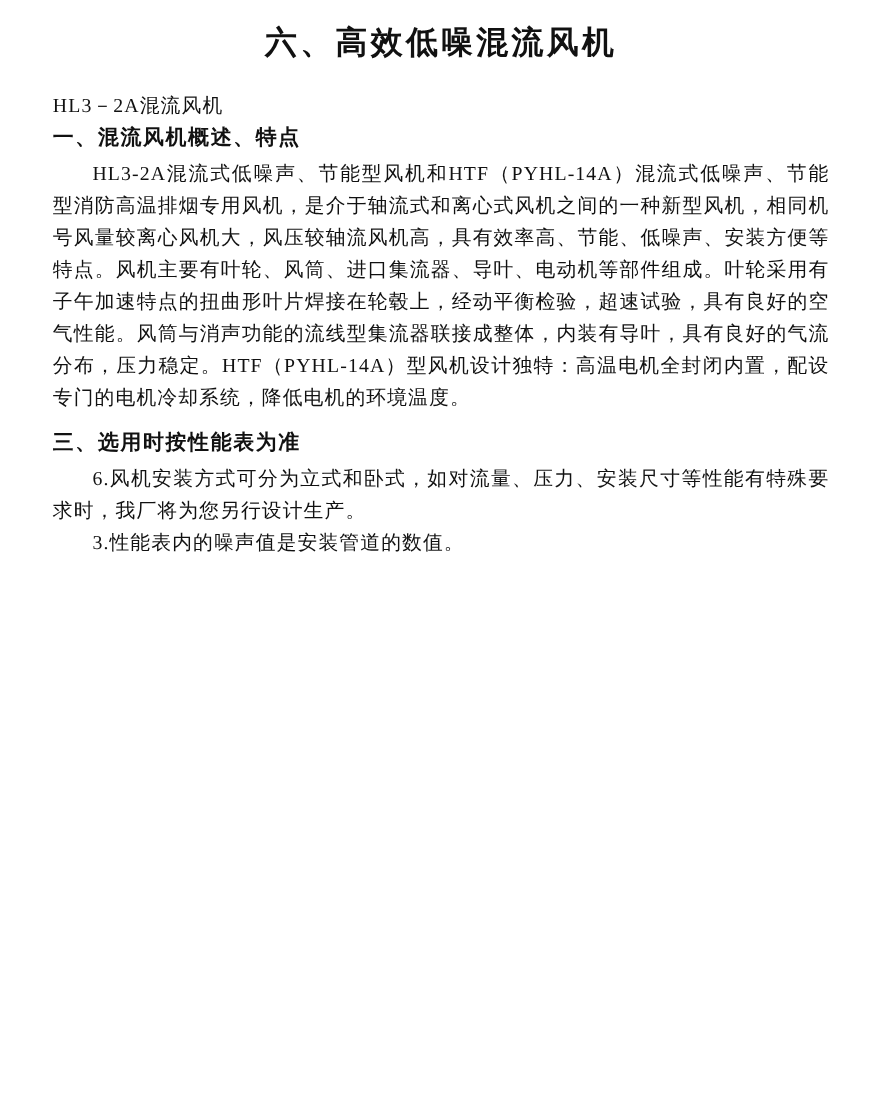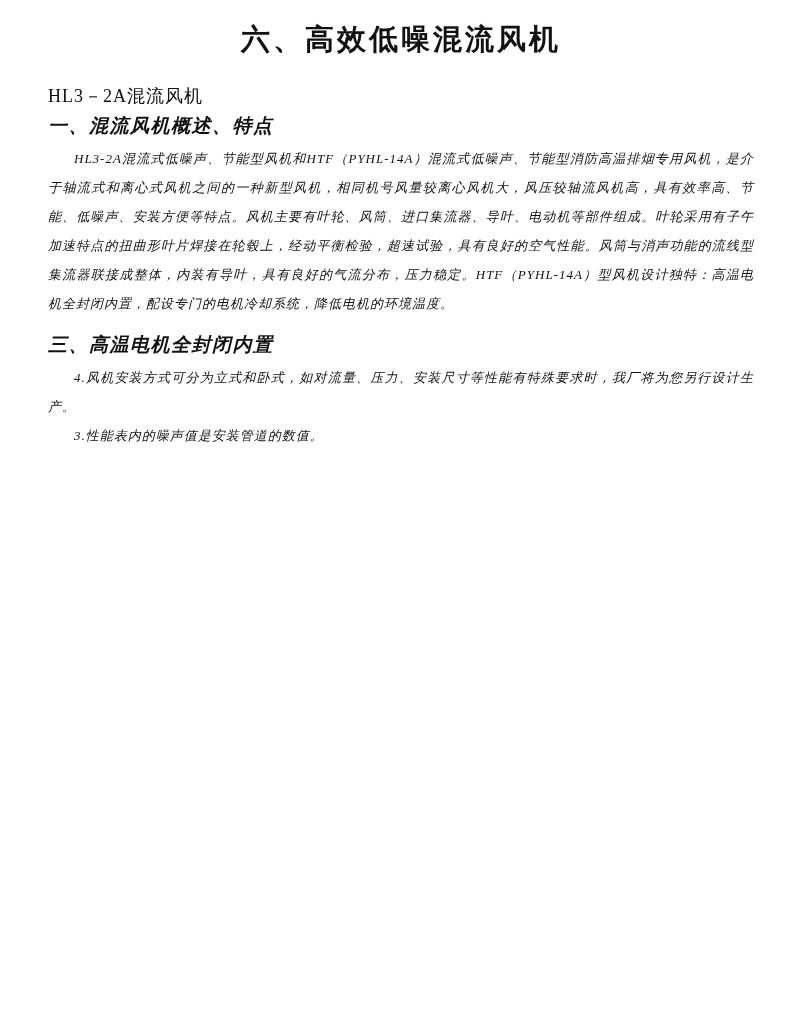--- a/index.html
+++ b/index.html
@@ -40,49 +40,48 @@
     font-size: 19px;
     font-weight: bold;
     letter-spacing: 1.5px;
     margin: 13px 0 5px 0;
     line-height: 27px;
   }
   .section-heading.first {
     margin-top: 4px;
   }
   .body-para {
-    font-size: 13px;
+    font-size: 18px;
     line-height: 29px;
     letter-spacing: 1px;
     text-align: justify;
     text-indent: 2em;
     margin: 0;
   }
   section {
     margin: 0;
-    font-style: italic;
   }
 </style>
 </head>
 <body>
 
 <div class="page">
 
   <h1 class="doc-title">六、高效低噪混流风机</h1>
 
   <div class="doc-subtitle">HL3－2A混流风机</div>
 
   <section>
     <h2 class="section-heading first">一、混流风机概述、特点</h2>
     <p class="body-para">HL3-2A混流式低噪声、节能型风机和HTF（PYHL-14A）混流式低噪声、节能型消防高温排烟专用风机，是介于轴流式和离心式风机之间的一种新型风机，相同机号风量较离心风机大，风压较轴流风机高，具有效率高、节能、低噪声、安装方便等特点。风机主要有叶轮、风筒、进口集流器、导叶、电动机等部件组成。叶轮采用有子午加速特点的扭曲形叶片焊接在轮毂上，经动平衡检验，超速试验，具有良好的空气性能。风筒与消声功能的流线型集流器联接成整体，内装有导叶，具有良好的气流分布，压力稳定。HTF（PYHL-14A）型风机设计独特：高温电机全封闭内置，配设专门的电机冷却系统，降低电机的环境温度。</p>
   </section>
 
   <section>
   </section>
 
   <section>
-    <h2 class="section-heading">三、高温电机全封闭内置</h2>
-    <p class="body-para">4.风机安装方式可分为立式和卧式，如对流量、压力、安装尺寸等性能有特殊要求时，我厂将为您另行设计生产。</p>
+    <h2 class="section-heading">三、选用时按性能表为准</h2>
+    <p class="body-para">6.风机安装方式可分为立式和卧式，如对流量、压力、安装尺寸等性能有特殊要求时，我厂将为您另行设计生产。</p>
     <p class="body-para">3.性能表内的噪声值是安装管道的数值。</p>
   </section>
 
 
 </div>
 
 </body></html>

